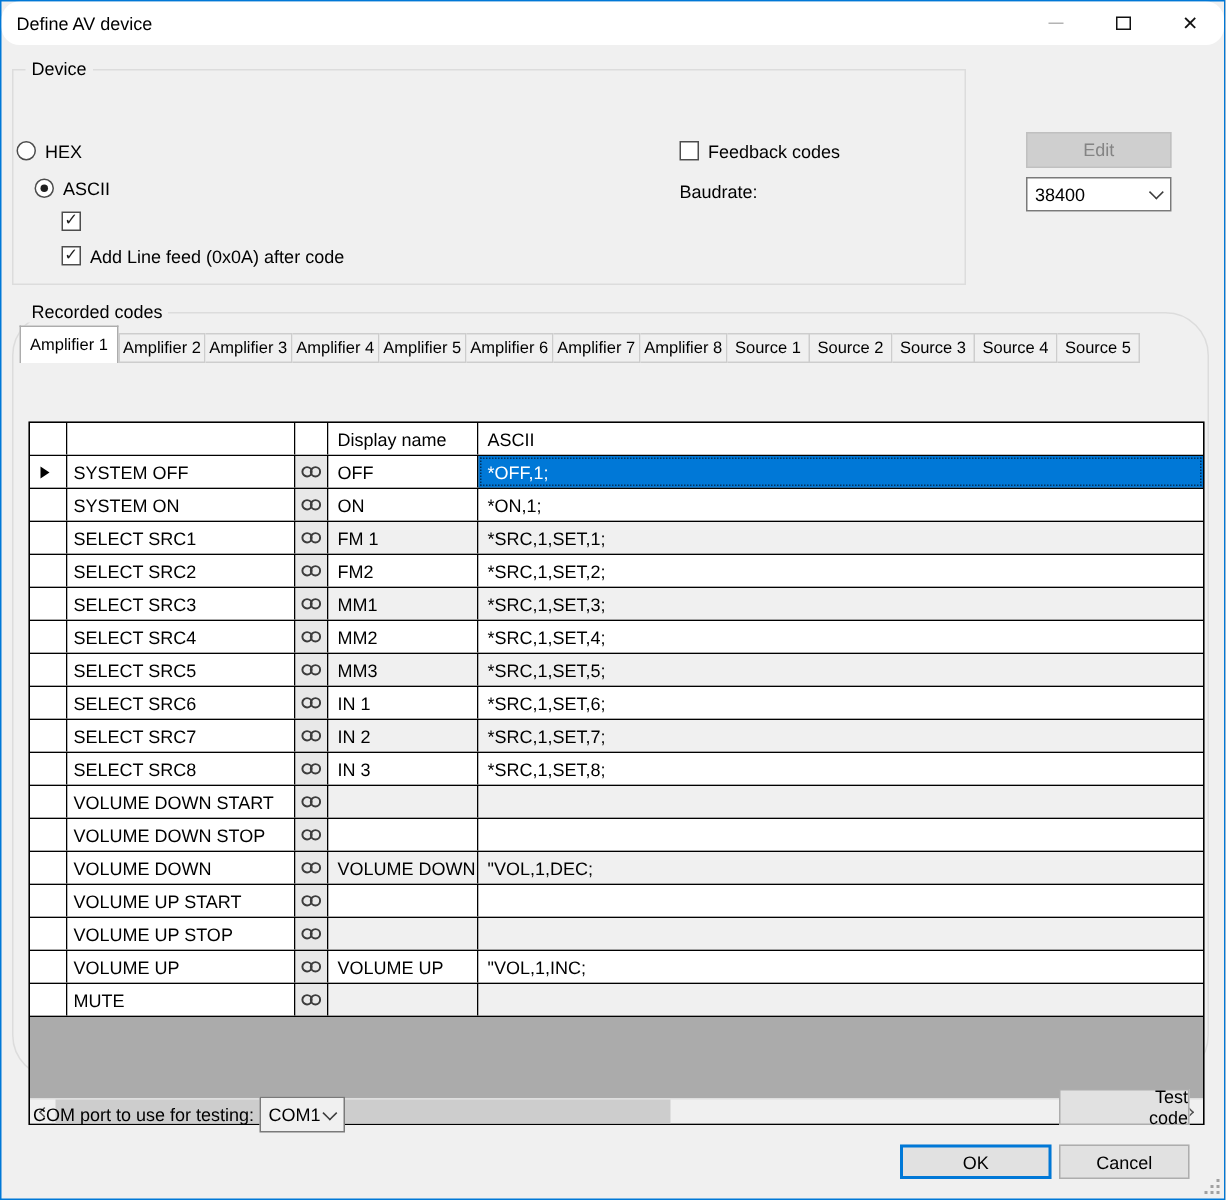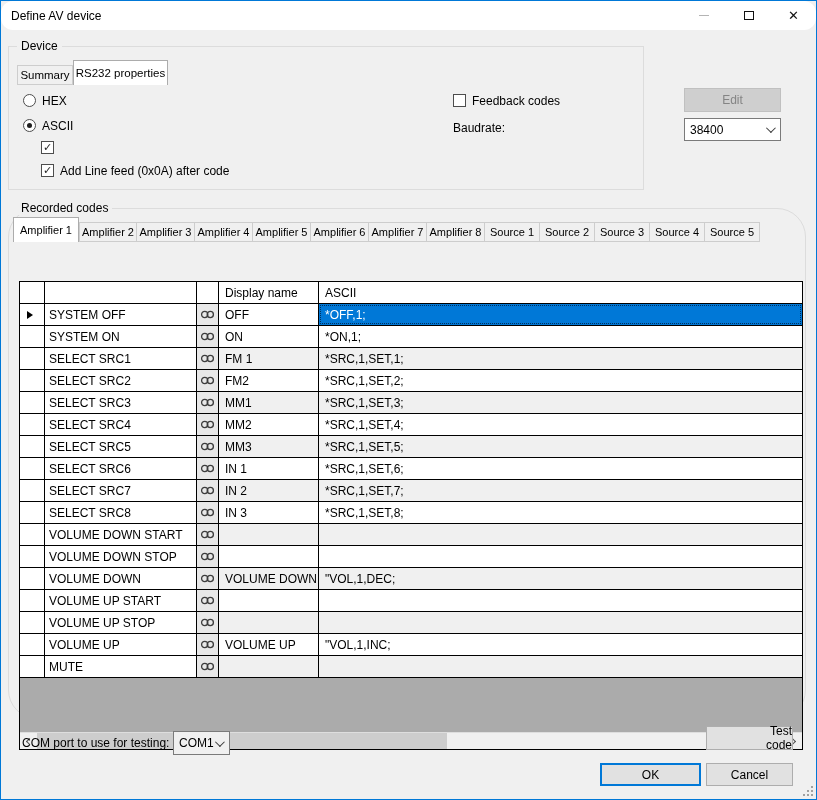--- a/index.html
+++ b/index.html
@@ -90,43 +90,35 @@
         </div>
       <div class="wbtn">
           <div class="glyph-close">✕</div>
         </div>
     </div>
   </div>
 
   <div class="groupbox" style="left:7px;top:45px;width:636px;height:144px;">
     <div class="group-label">Device</div>
 
-    <div class="tabstrip" style="left:8px;top:13px;height:25px;">
-      <div class="tab dtab inactive first" style="width:56px;height:20px;margin-bottom:0;">
-          <span>Summary</span>
-        </div>
-      <div class="tab dtab active" style="width:95px;height:25px;">
-          <span>RS232 properties</span>
-        </div>
-    </div>
 
     <div id="mode-radios"></div>
     <div id="ascii-checks"></div>
     <div id="feedback-row"></div>
 
     <div class="btn disabled" style="left:675px;top:41px;width:97px;height:24px;">
       <span>Edit</span>
     </div>
 
     <div class="footer-label" style="left:444px;top:70px;line-height:23px;position:absolute;">Baudrate:</div>
     <div class="combo" style="left:675px;top:71px;width:97px;height:23px;">
       <span>38400</span>
       <span class="chev"></span>
     </div>
-  <div class="opt-row" style="left: 14px; top: 46px; justify-content: center;">
+  <div class="opt-row" style="left: 2px; top: 46px; justify-content: center;">
         <div class="radio-outer"></div>
         <div class="opt-label">HEX</div>
       </div>
       <div class="opt-row" style="left: 14px; top: 71px;">
         <div class="radio-outer">
           <div class="radio-dot"></div>
         </div>
         <div class="opt-label">ASCII</div>
       </div>
       <div class="opt-row" style="left: 32px; top: 93px;">

